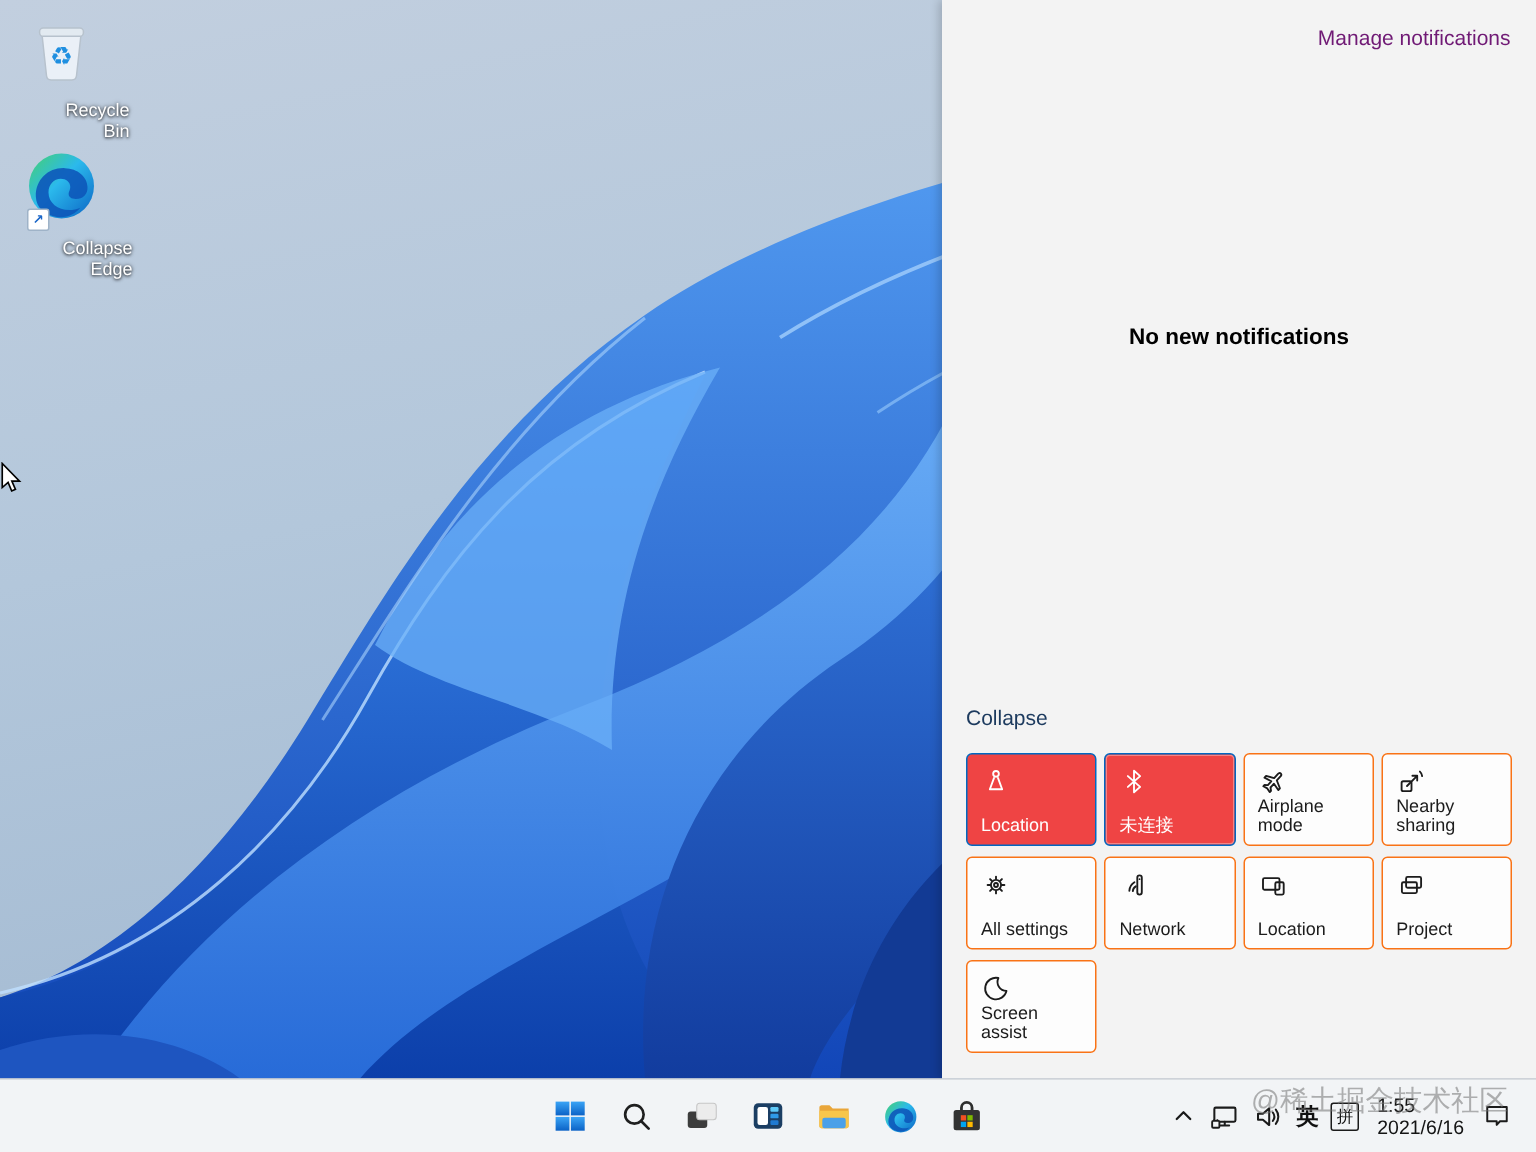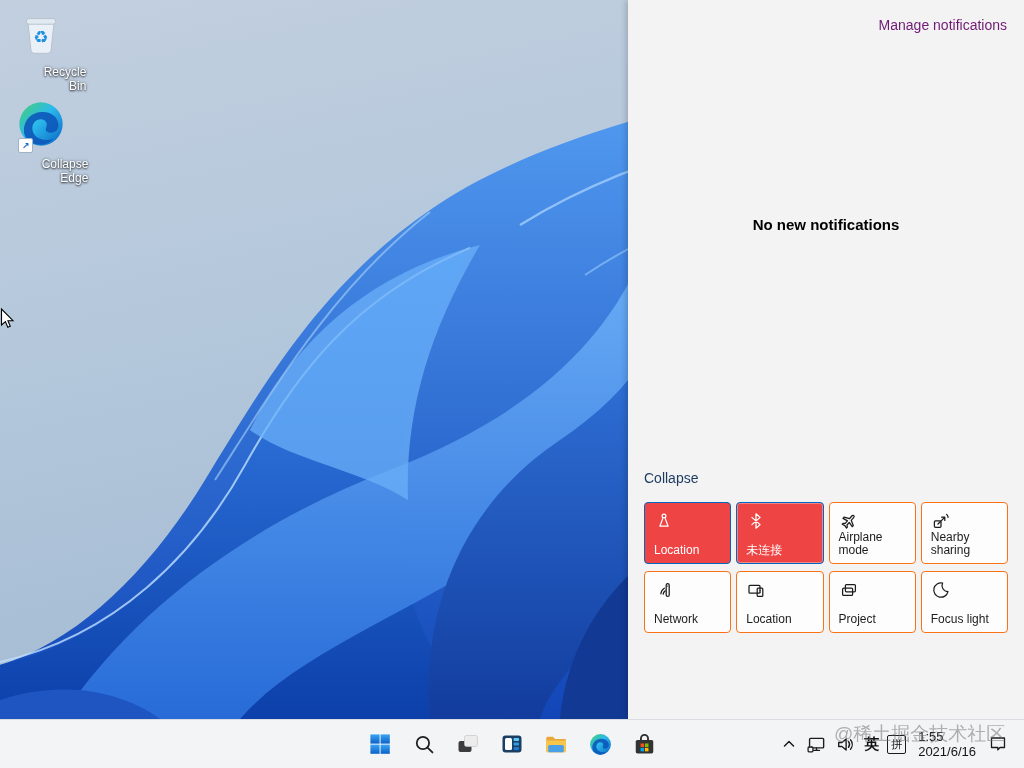--- a/index.html
+++ b/index.html
@@ -170,20 +170,32 @@
         <span class="t-icon" data-name="nearby-sharing-icon">
           <svg viewBox="0 0 20 20" width="20" height="20">
             <rect class="ln" x="3.4" y="9.8" width="6.6" height="6.6" rx="1.1"></rect>
             <path class="ln" d="M7 13 L13.6 6.4 M10.6 6.2 H13.8 V9.4"></path>
             <path class="ln" d="M15.6 3.4 a4.6 4.6 0 0 1 1.5 3"></path>
           </svg>
         </span>
         <span class="t-label">Nearby sharing</span>
       </button>
 
+      <button class="tile" data-name="quick-action-all-settings">
+        <span class="t-icon" data-name="gear-icon">
+          <svg viewBox="0 0 20 20" width="20" height="20">
+            <circle class="ln" cx="10" cy="10" r="3.4"></circle>
+              <circle class="ln" cx="10" cy="10" r="1.3"></circle>
+            <g class="ln" stroke-width="1.7">
+              <path d="M14 10 h1.6 M12.83 12.83 l1.13 1.13 M10 14 v1.6 M7.17 12.83 l-1.13 1.13 M6 10 H4.4 M7.17 7.17 L6.04 6.04 M10 6 V4.4 M12.83 7.17 l1.13-1.13"></path>
+            </g>
+          </svg>
+        </span>
+        <span class="t-label">All settings</span>
+      </button>
 
       <button class="tile" data-name="quick-action-network">
         <span class="t-icon" data-name="network-signal-icon">
           <svg viewBox="0 0 20 20" width="20" height="20">
             <rect class="ln" x="12.2" y="3.6" width="3" height="12.8" rx="1.5"></rect>
             <circle cx="13.7" cy="6.1" r=".6" fill="currentColor"></circle>
             <path class="ln" d="M10.3 8.2 a7.2 7.2 0 0 0-3.4 5.6 M11.2 10.9 a4.1 4.1 0 0 0-2 3.2"></path>
           </svg>
         </span>
         <span class="t-label">Network</span>
@@ -211,21 +223,21 @@
         <span class="t-label">Project</span>
       </button>
 
 
       <button class="tile" data-name="quick-action-focus-assist">
         <span class="t-icon" data-name="moon-icon">
           <svg viewBox="0 0 20 20" width="20" height="20">
             <path class="ln" d="M11.6 3 A7.2 7.2 0 1 0 17 11.6 A6 6 0 0 1 11.6 3 Z"></path>
           </svg>
         </span>
-        <span class="t-label">Focus light</span>
+        <span class="t-label">Screen assist</span>
       </button>
 
 
     </div>
   </aside>
 
   <footer class="taskbar" data-name="taskbar">
     <div class="tb-center" data-name="taskbar-center-icons">
 
       <button class="tb-btn" data-name="start-button">

